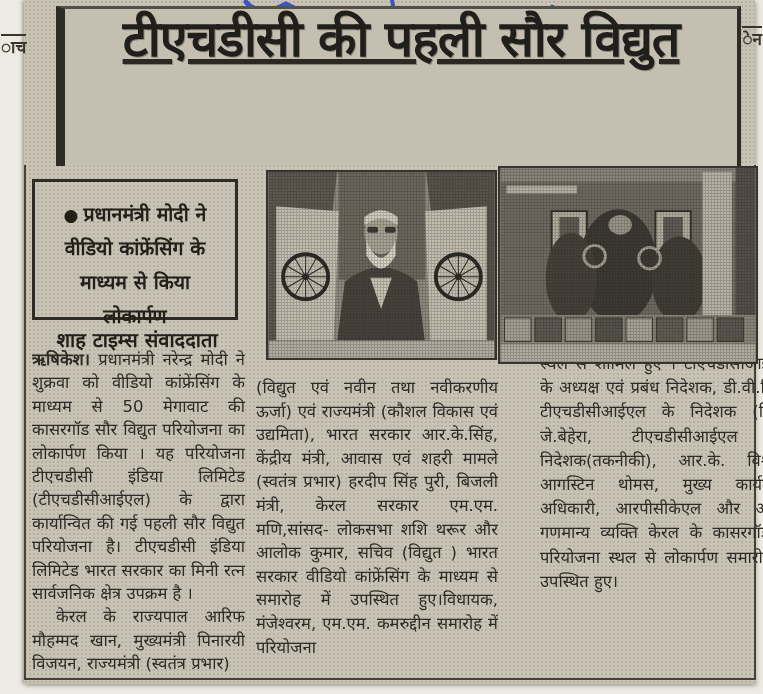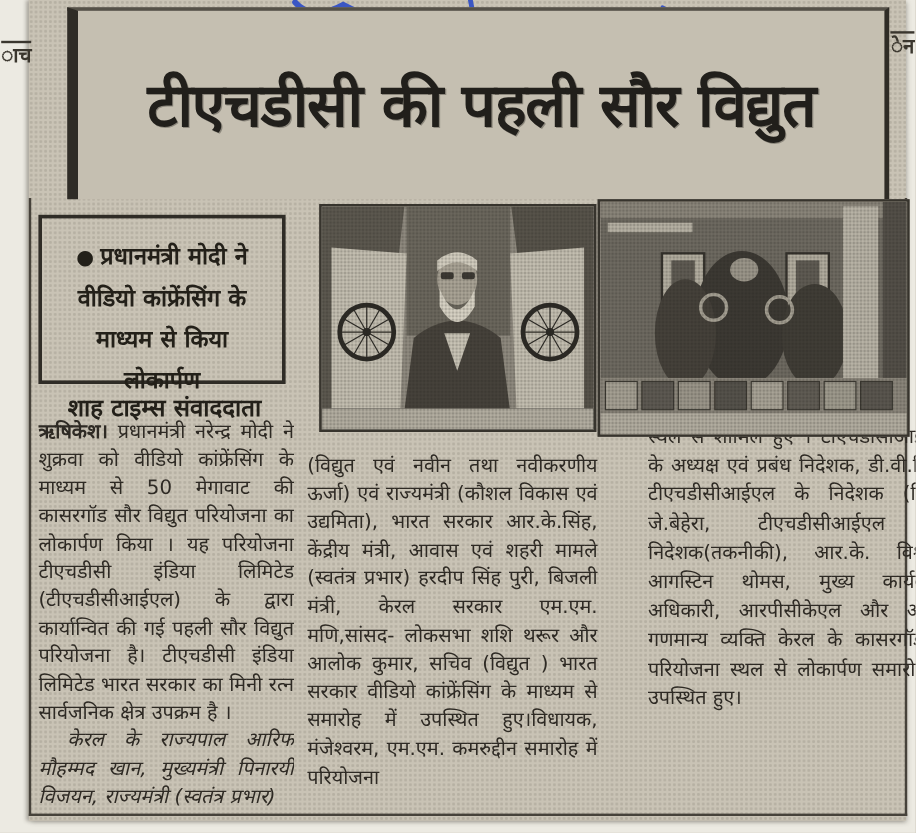--- a/index.html
+++ b/index.html
@@ -32,22 +32,22 @@
   .edge-left { left:1px; top:34px; }
   .edge-right { right:1px; top:26px; }
 
   
   .headline {
     position:absolute; left:56px; top:6px; width:685px; height:160px;
     background:#c5bfb1;
     border-left:9px solid #2f2c26;
     border-right:4px solid #2f2c26;
     border-top:3px solid rgba(47,44,38,.75);
-    display:flex; flex-direction:column; justify-content:space-evenly;
-    overflow:hidden; z-index:2;
+    display:flex; flex-direction:row; justify-content:space-evenly;
+    overflow:hidden; z-index:2;text-decoration:underline;
   }
   .headline h1 {
     font-size:50px; font-weight:bold; text-align:center;
     color:#211f1b; white-space:nowrap; line-height:1.2;
     letter-spacing:-1px;
     text-shadow:1px 1px 0 rgba(33,31,27,.35);
   }
 
   
   .frame {
@@ -72,21 +72,21 @@
   .byline {
     position:absolute; left:32px; top:326px; width:210px;
     text-align:center; font-weight:bold; font-size:20px; color:#232019;
   }
 
   .col { position:absolute; font-size:16.5px; color:#2e2a24; text-align:justify; overflow:hidden; }
   .col p { text-align:justify; }
   .col1 { left:32px;  top:348px; width:213px; height:328px; line-height:23.4px; }
   .col2 { left:256px; top:376px; width:242px; height:308px; line-height:23.6px; }
   .col3 { left:504px; top:352px; width:250px; height:315px; line-height:24.2px;margin-left:36px; }
-  .col1 .p2 { text-indent:24px;font-style:italic; }
+  .col1 .p2 { text-indent:24px; }
   .dateline { font-weight:bold; }
 
   
   .photo { position:absolute; border:2px solid #37342d; background:#8f8a7f; z-index:2; }
   .photo-left  { left:266px; top:170px; width:231px; height:190px; }
   .photo-right { left:498px; top:166px; width:260px; height:198px; }
   .photo svg { display:block; width:100%; height:100%; }
   .photo::after{
     content:""; position:absolute; inset:0; pointer-events:none;
     background-image:radial-gradient(rgba(30,28,24,.22) 1px, transparent 1.3px);

